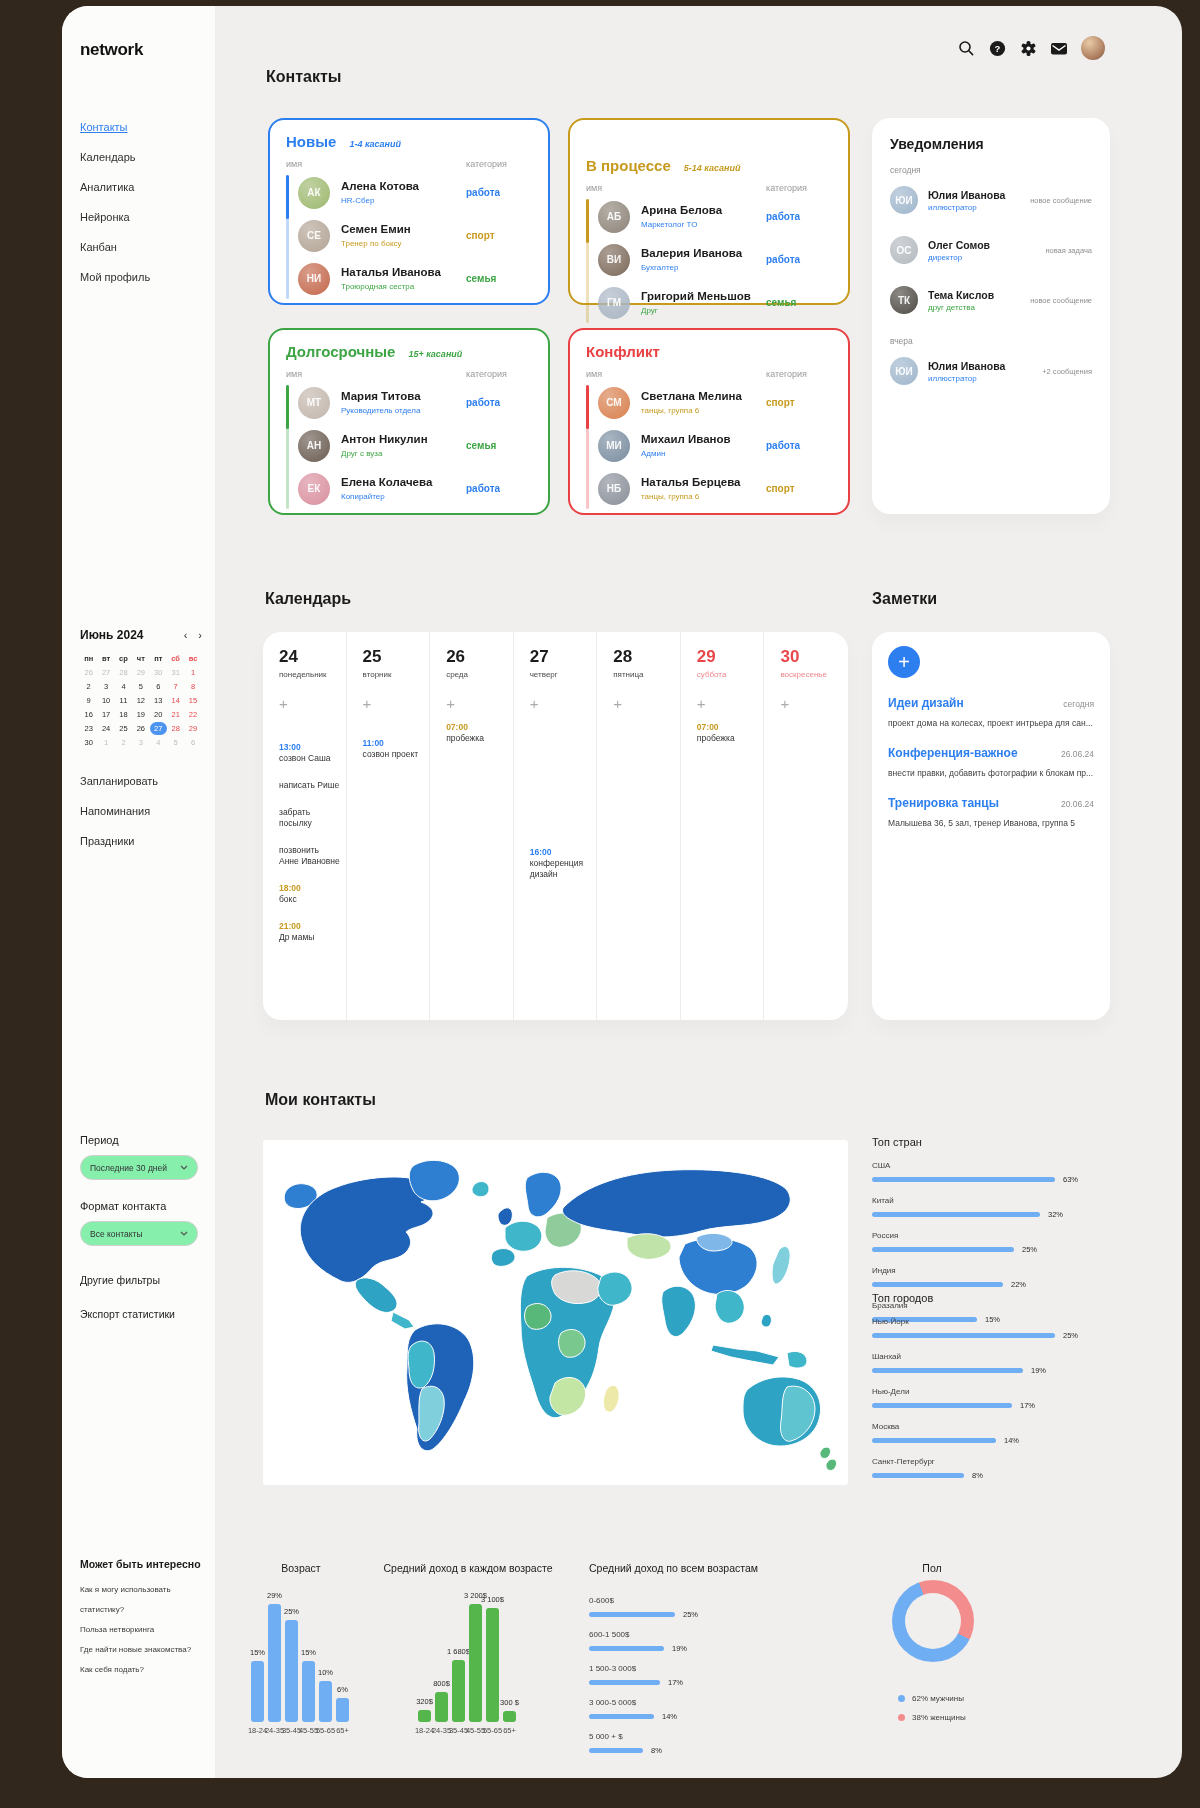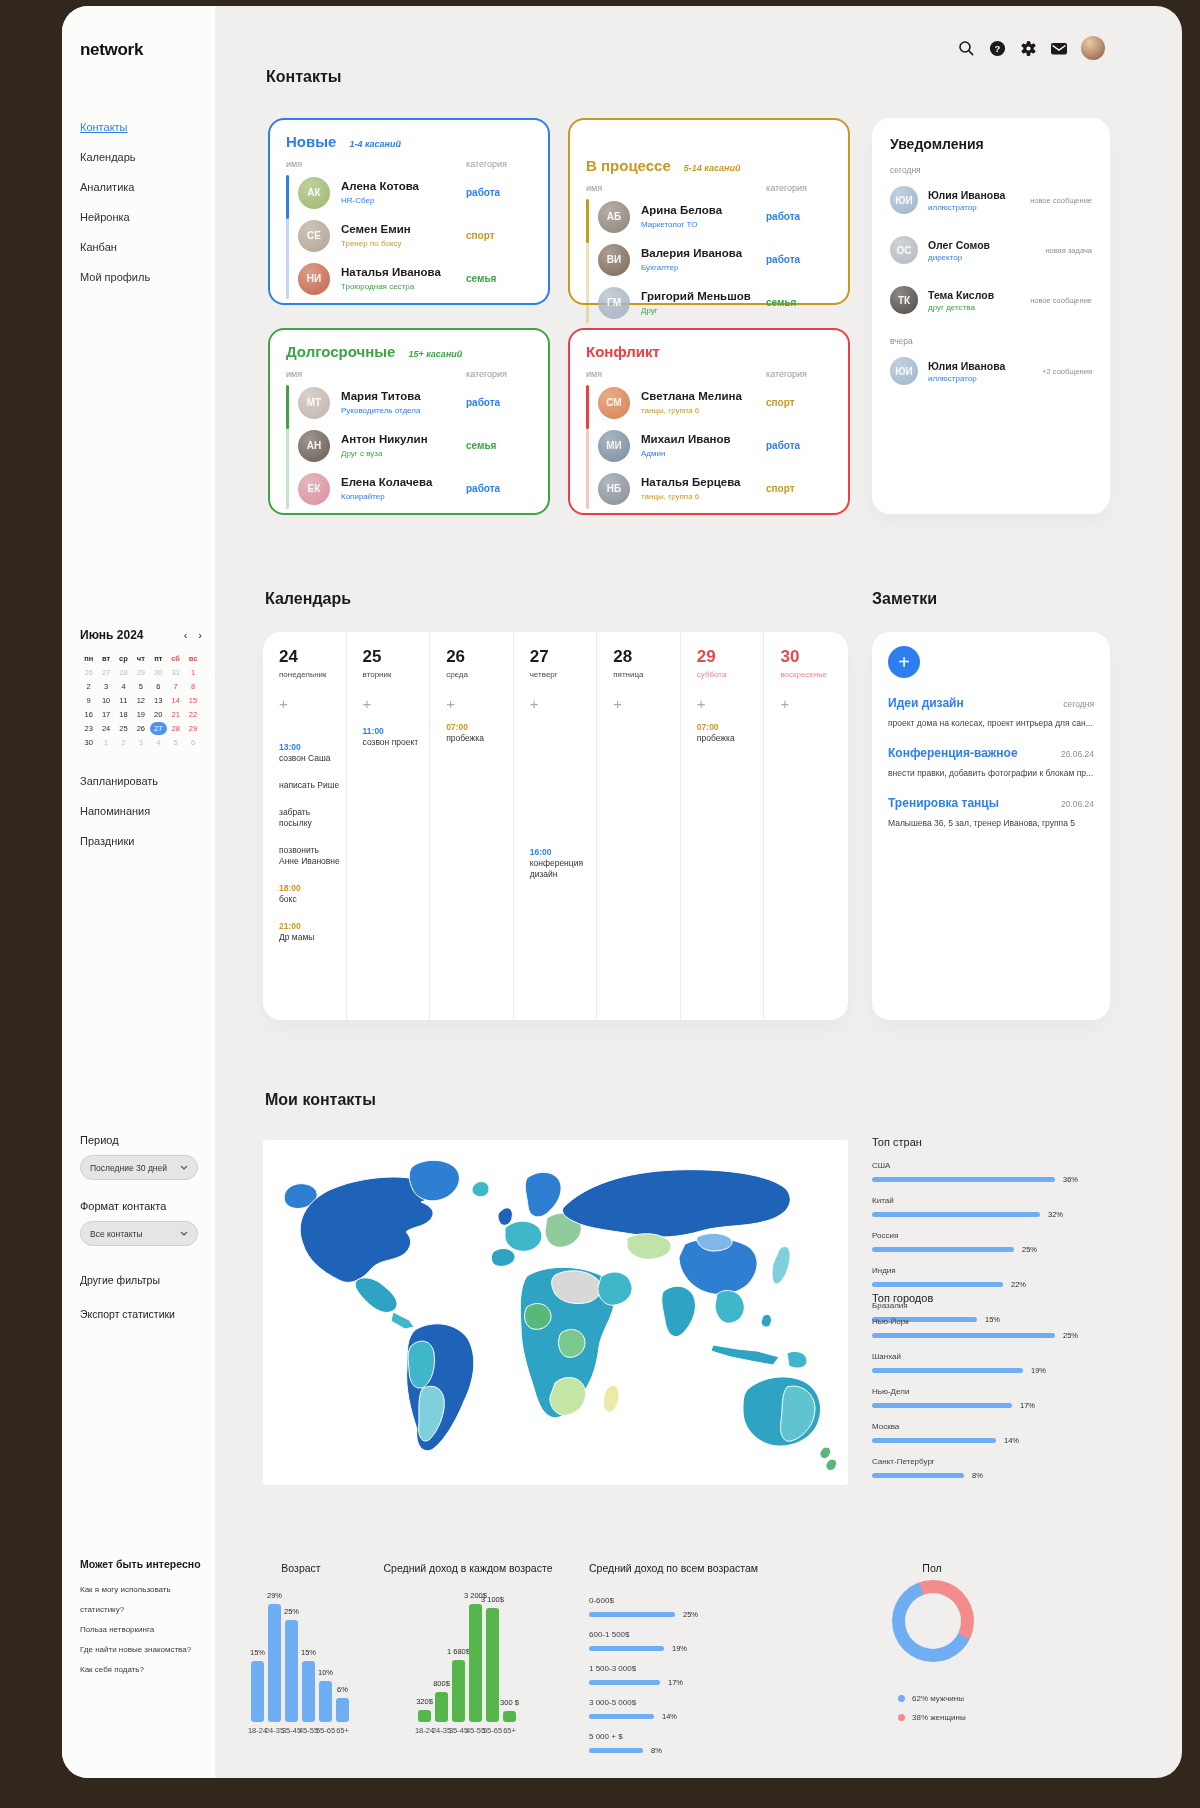--- a/index.html
+++ b/index.html
@@ -21,21 +21,21 @@
   .mc-d{font-size:7.5px;color:#2B2B2B;text-align:center;height:13px;line-height:13px;border-radius:7px;}
   .mc-d.muted{color:#BDBDBB;}
   .mc-d.red, .mc-h.red{color:#E8484C;}
   .mc-d.sel{background:#4D94F0;color:#fff;}
   .side-links{position:absolute;left:18px;top:760px;}
   .side-link{font-size:11px;color:#2F2F2F;line-height:30px;cursor:pointer;}
   .filters{position:absolute;left:18px;top:1128px;width:122px;}
   .f-label{font-size:11px;color:#232323;}
   .pill{margin:9px 0 20px 0;width:118px;height:25px;border:1px solid #CFCFCC;border-radius:13px;
         box-sizing:border-box;display:flex;align-items:center;justify-content:space-between;
-        padding:0 9px;background:#e5e5e5;font-size:8.5px;color:#333;cursor:pointer;}
+        padding:0 9px;background:#86efac;font-size:8.5px;color:#333;cursor:pointer;}
   .f-link{font-size:10.5px;color:#232323;margin-top:6px;line-height:28px;cursor:pointer;}
   .interesting{position:absolute;left:18px;top:1552px;width:125px;}
   .int-title{font-size:10.5px;font-weight:bold;color:#1B1B1B;margin-bottom:10px;}
   .int-link{font-size:8px;color:#3A3A3A;line-height:20px;cursor:pointer;}
   
   .main{position:relative;width:967px;height:1772px;}
   .top-icons{position:absolute;top:30px;left:742px;display:flex;align-items:center;gap:13px;}
   .ticon{width:18px;height:18px;display:flex;align-items:center;justify-content:center;cursor:pointer;}
   .user-avatar{width:24px;height:24px;border-radius:50%;cursor:pointer;
         background:radial-gradient(circle at 35% 28%,#E9CBA6,#A9795B 70%,#6E4B38);}
@@ -476,21 +476,21 @@
             <div class="ev" style="margin-top: 16px;"><span>позвонить Анне Ивановне</span></div>
             <div class="ev" style="margin-top: 16px;"><span class="ev-time" style="color: rgb(199, 154, 30);">18:00</span><span>бокс</span></div>
             <div class="ev" style="margin-top: 16px;"><span class="ev-time" style="color: rgb(199, 154, 30);">21:00</span><span>Др мамы</span></div>
           </div>
         </div>
         <div class="day-col">
           <div class="day-num">25</div>
           <div class="day-name">вторник</div>
           <div class="day-plus">+</div>
           <div>
-            <div class="ev" style="margin-top: 14px;"><span class="ev-time" style="color: rgb(45, 127, 240);">11:00</span><span>созвон проект</span></div>
+            <div class="ev" style="margin-top: 26px;"><span class="ev-time" style="color: rgb(45, 127, 240);">11:00</span><span>созвон проект</span></div>
           </div>
         </div>
         <div class="day-col">
           <div class="day-num">26</div>
           <div class="day-name">среда</div>
           <div class="day-plus">+</div>
           <div>
             <div class="ev" style="margin-top: 10px;"><span class="ev-time" style="color: rgb(199, 154, 30);">07:00</span><span>пробежка</span></div>
           </div>
         </div>
@@ -596,21 +596,21 @@
       </svg>
     </div>
 
     <div class="stats" style="left:657px;top:1130px;">
       <div class="stat-title">Топ стран</div>
       <div id="countries">
           <div class="srow">
             <div class="srow-label">США</div>
             <div class="sbar-line">
               <div class="sbar" style="width: 183px; background: rgb(112, 174, 244);"></div>
-              <div class="sval">36%</div>
+              <div class="sval">63%</div>
             </div>
           </div>
           <div class="srow">
             <div class="srow-label">Китай</div>
             <div class="sbar-line">
               <div class="sbar" style="width: 168px; background: rgb(112, 174, 244);"></div>
               <div class="sval">32%</div>
             </div>
           </div>
           <div class="srow">

